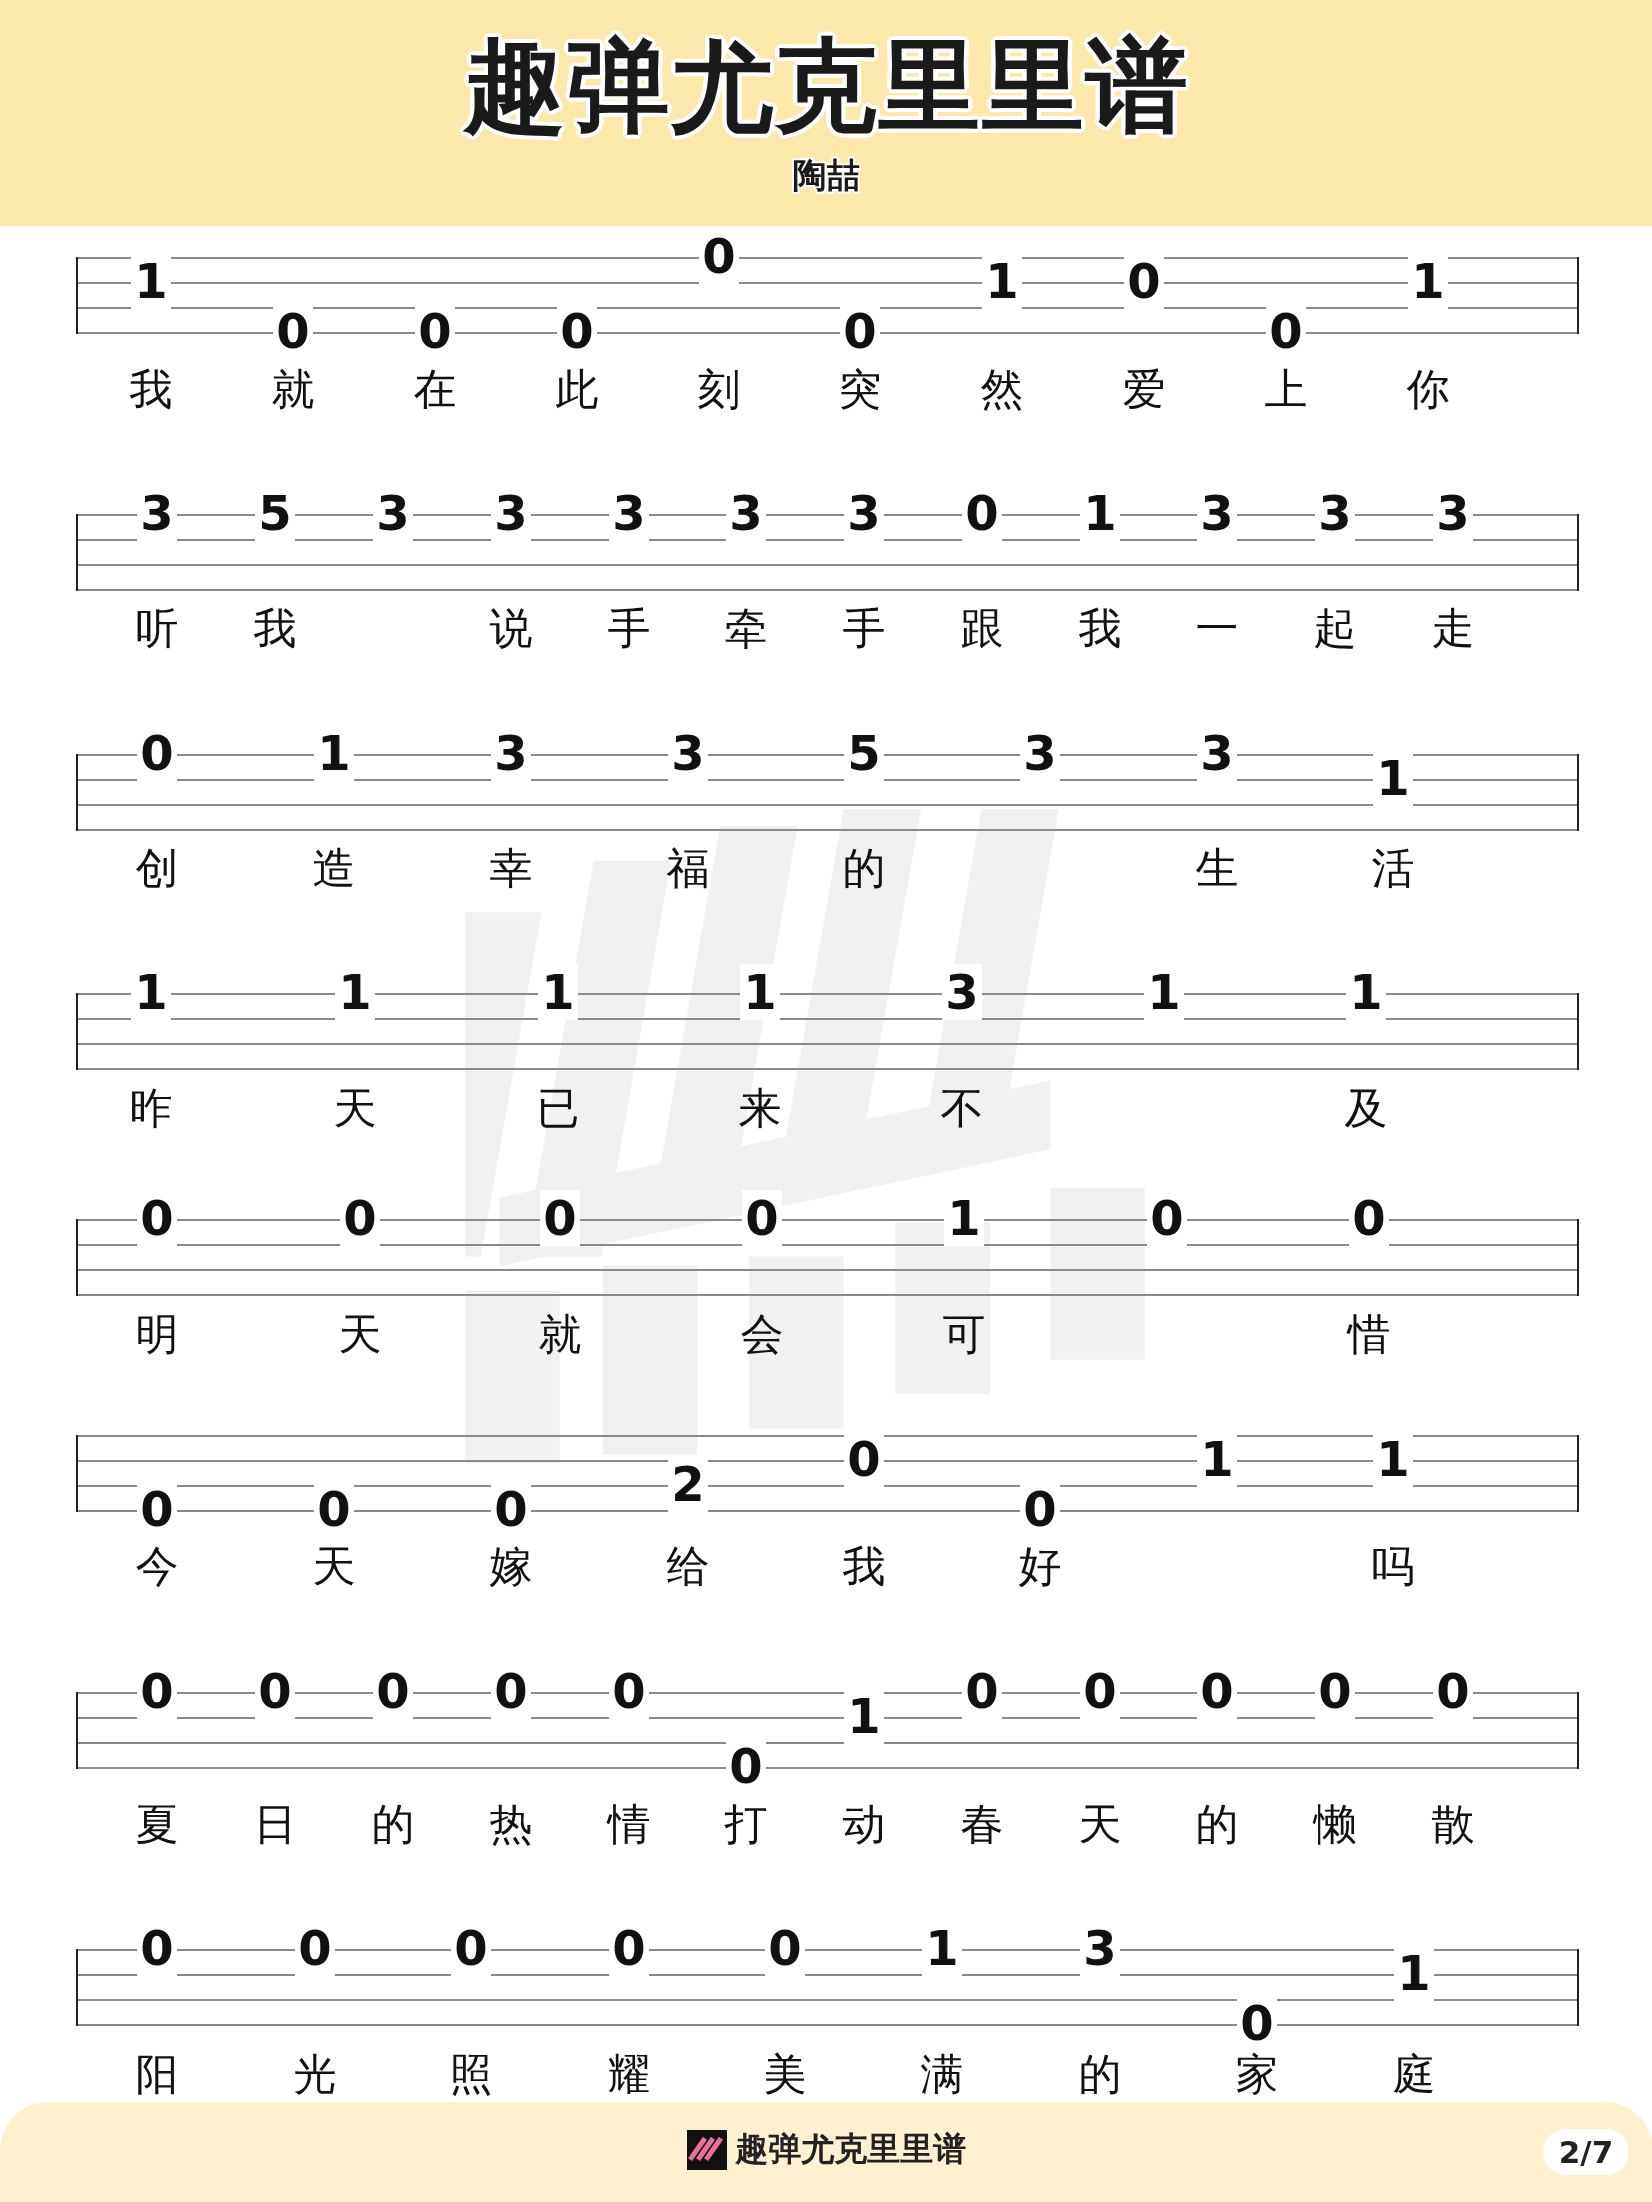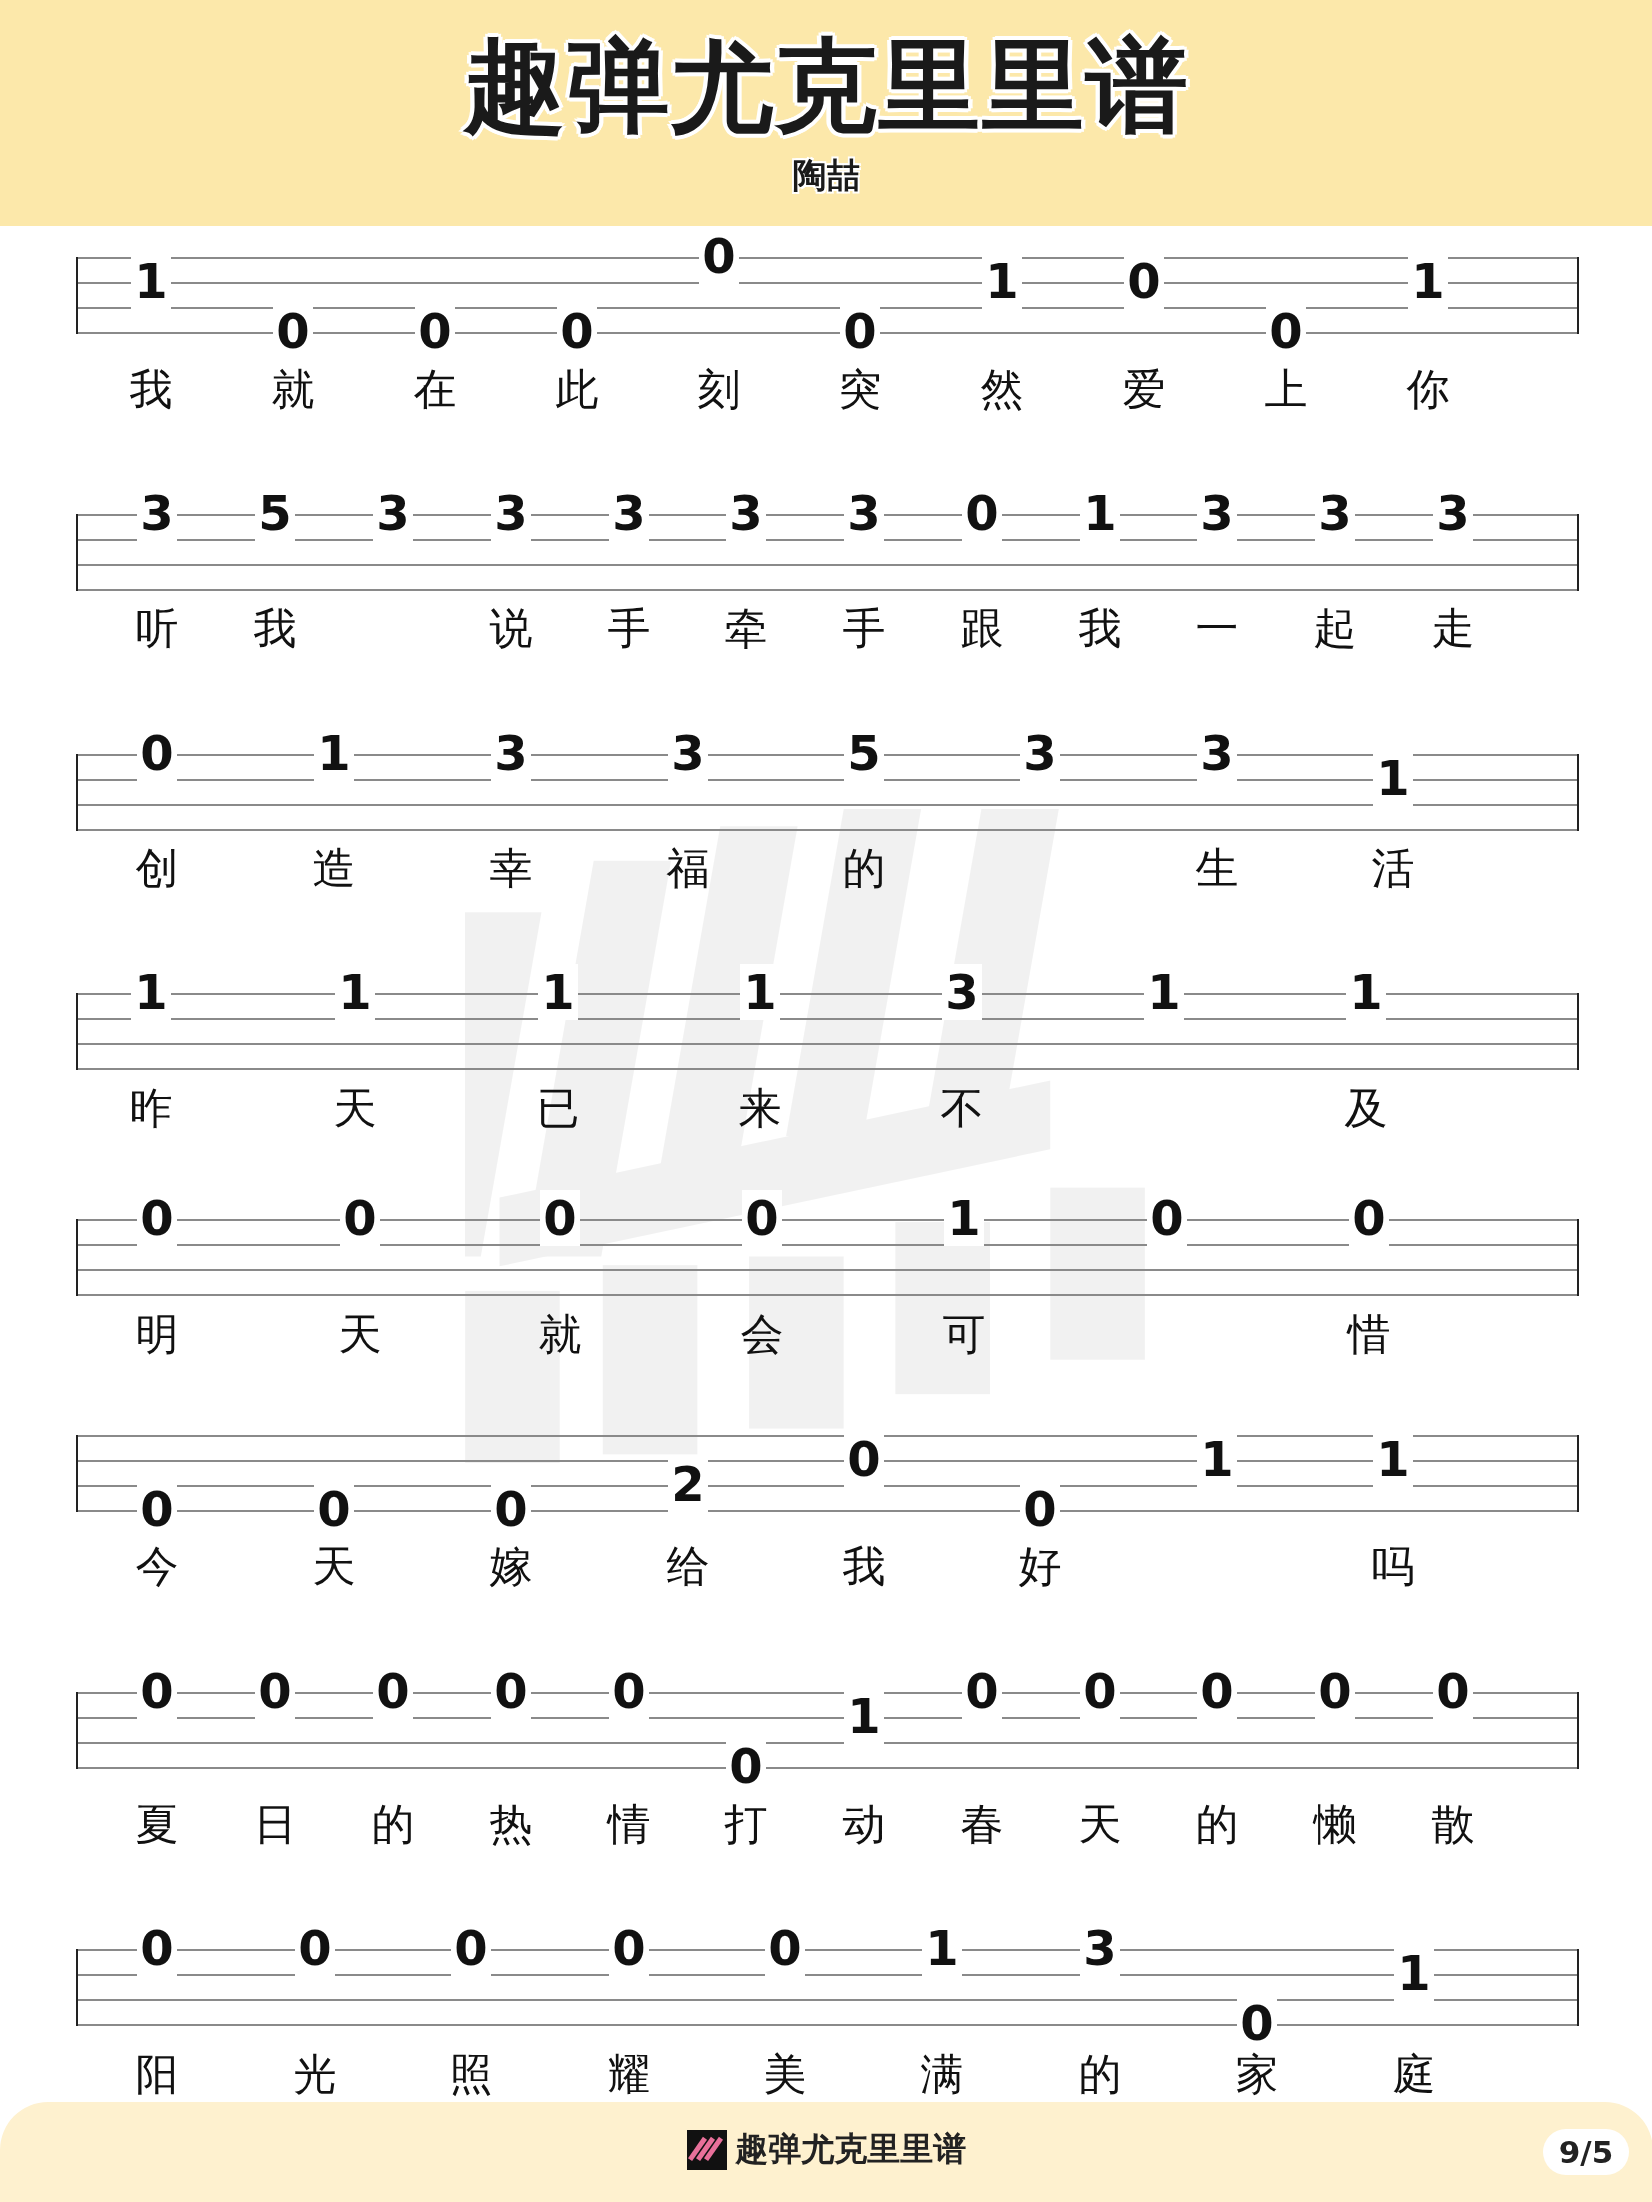--- a/index.html
+++ b/index.html
@@ -247,14 +247,14 @@
 <div class="brand">
   <div class="brand-inner">
     <div class="logo">
       <i style="left:8.6px"></i>
         <i style="left:16.3px"></i>
         <i style="left:24px"></i>
     </div>
     <span class="brand-text">趣弹尤克里里谱</span>
   </div>
 </div>
-<div class="page-badge">9/5</div>
+<div class="page-badge">2/7</div>
 
 
 </body></html>

